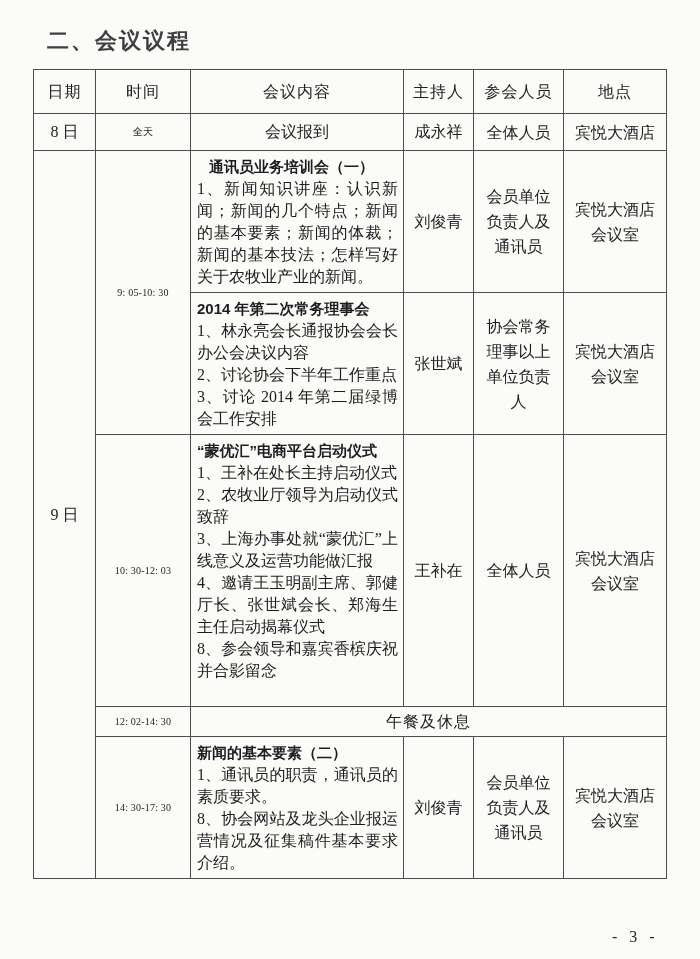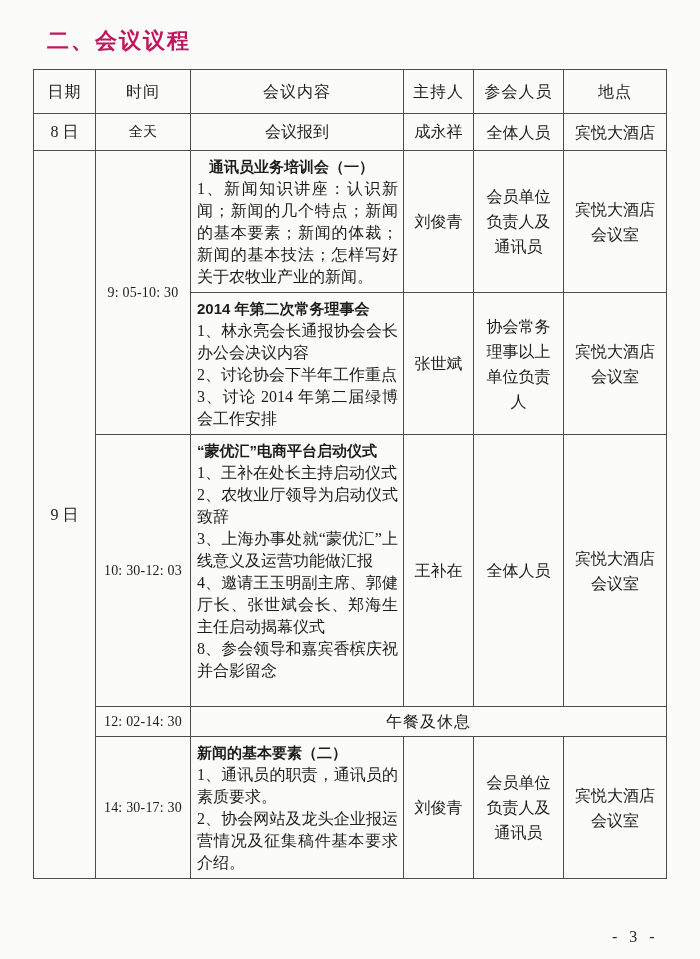--- a/index.html
+++ b/index.html
@@ -15,21 +15,21 @@
     color: #1d1d1d;
     font-family: "Liberation Serif", "DejaVu Serif", serif;
     overflow: hidden;
   }
   .doc-title {
     margin: 26px 0 0 47px;
     font-size: 22px;
     font-weight: bold;
     font-family: "Liberation Sans", "DejaVu Sans", sans-serif;
     letter-spacing: 2px;
-    color: #be185d;
+    color: #404040;
   }
   table.agenda {
     border-collapse: collapse;
     table-layout: fixed;
     width: 633px;
     margin: 13px 12px 0 33px;
   }
   td {
     border: 1px solid #4d4d4d;
     padding: 2px 4px;
@@ -43,21 +43,21 @@
   tr.r-s1     { height: 132px; }
   tr.r-s2     { height: 137px; }
   tr.r-s3     { height: 272px; }
   tr.r-lunch  { height: 30px; }
   tr.r-s4     { height: 128px; }
   td.head-cell {
     font-size: 16px;
     letter-spacing: 1px;
   }
   td.time-cell {
-    font-size: 14px;
+    font-size: 10px;
     letter-spacing: 0.2px;
     white-space: nowrap;
   }
   td.content-cell {
     text-align: left;
     vertical-align: top;
     padding: 5px 5px 4px 6px;
   }
   td.content-cell p {
     margin: 0;
@@ -157,21 +157,21 @@
     <tr class="r-lunch">
       <td class="time-cell">12: 02-14: 30</td>
       <td colspan="4" class="lunch-cell">午餐及休息</td>
     </tr>
 
     <tr class="r-s4">
       <td class="time-cell">14: 30-17: 30</td>
       <td class="content-cell">
         <p class="s-title">新闻的基本要素（二）</p>
         <p>1、通讯员的职责，通讯员的素质要求。</p>
-        <p>2、协会网站及龙头企业报运营情况及征集稿件基本要求介绍。</p>
+        <p>8、协会网站及龙头企业报运营情况及征集稿件基本要求介绍。</p>
       </td>
       <td>刘俊青</td>
       <td class="people-cell">会员单位负责人及通讯员</td>
       <td class="place-cell">宾悦大酒店会议室</td>
     </tr>
   </tbody>
 </table>
 
 <div class="page-number">- 3 -</div>
 

